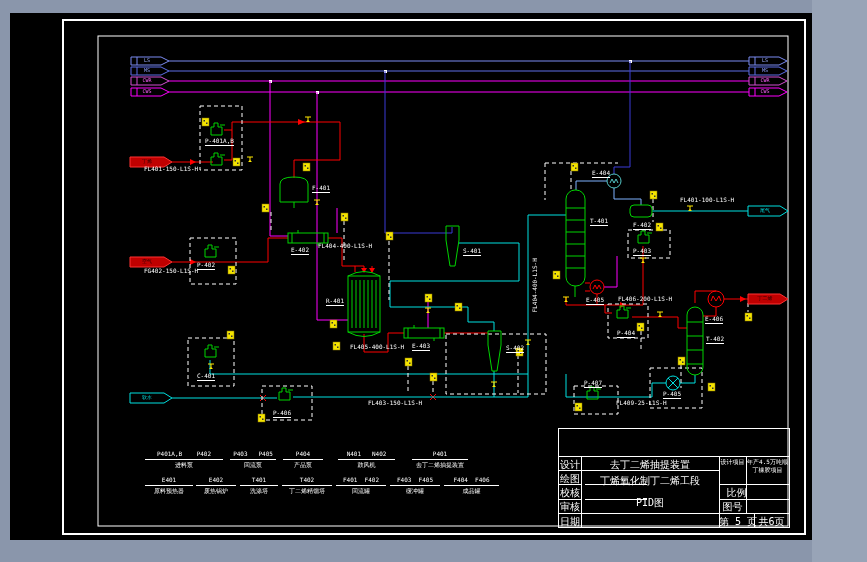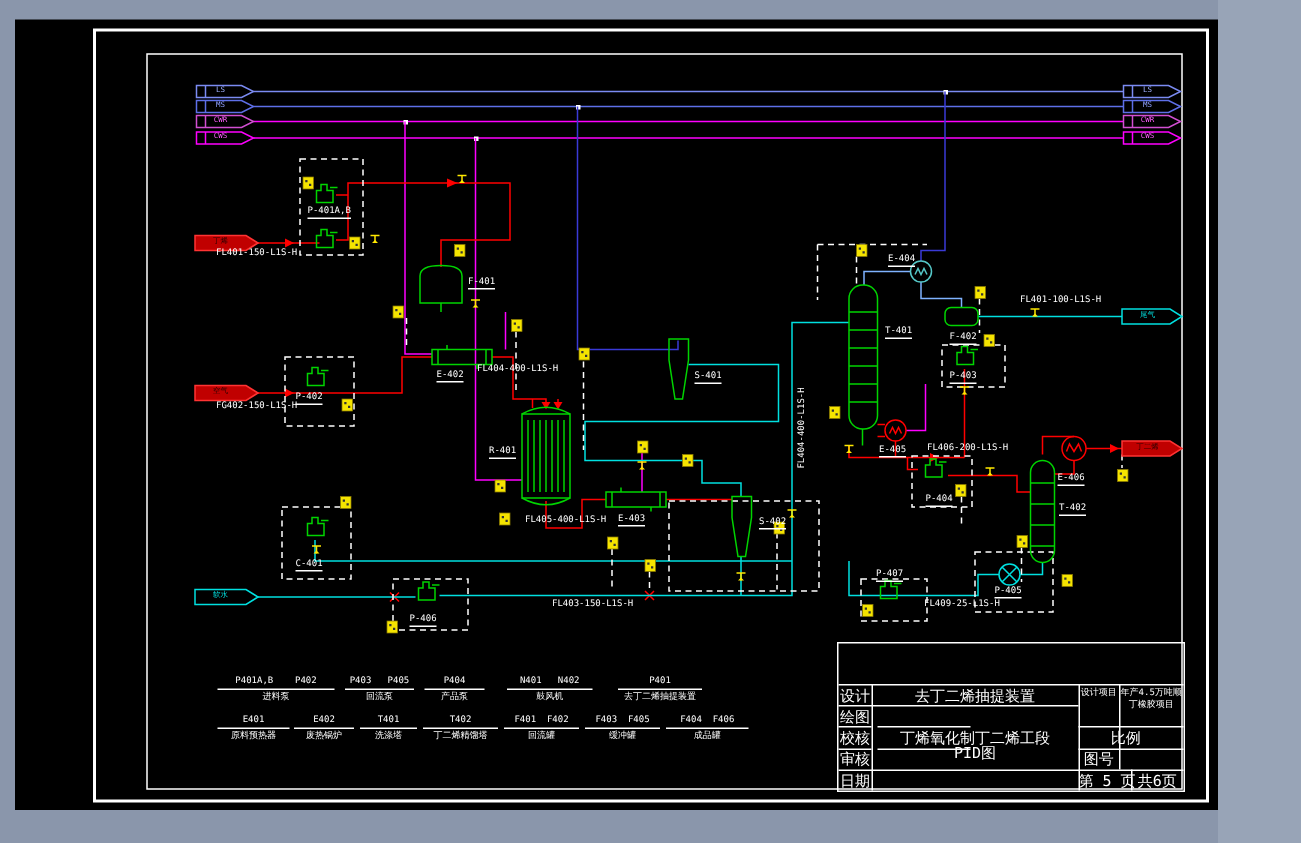--- a/index.html
+++ b/index.html
@@ -433,26 +433,26 @@
   <div class="tbl" style="left:187px;top:27px;width:1px;height:57px;"></div>
   <div class="tbl" style="left:195px;top:84px;width:1px;height:14px;"></div>
 
   <div class="tbt" style="left:0;top:30px;width:22px;" data-name="tb-row-design">设计</div>
   <div class="tbt" style="left:0;top:44px;width:22px;" data-name="tb-row-draw">绘图</div>
   <div class="tbt" style="left:0;top:58px;width:22px;" data-name="tb-row-check">校核</div>
   <div class="tbt" style="left:0;top:72px;width:22px;" data-name="tb-row-review">审核</div>
   <div class="tbt" style="left:0;top:87px;width:22px;" data-name="tb-row-date">日期</div>
 
   <div class="tbt" style="left:22px;top:30px;width:138px;" data-name="tb-drawing-type">去丁二烯抽提装置</div>
-  <div class="tbt" style="left:22px;top:58px;width:138px;font-family:Liberation Serif, serif;" data-name="tb-drawing-title-1">丁烯氧化制丁二烯工段</div>
+  <div class="tbt" style="left:22px;top:46px;width:138px;font-family:Liberation Serif, serif;" data-name="tb-drawing-title-1">丁烯氧化制丁二烯工段</div>
   <div class="tbt" style="left:22px;top:68px;width:138px;" data-name="tb-drawing-title-2">PID图</div>
 
   <div class="tbt tbs" style="left:187px;top:29px;width:27px;" data-name="tb-project-label">设计项目</div>
   <div class="tbt tbs" style="left:189px;top:29px;width:41px;left:189px;" data-name="tb-project-name">年产4.5万吨顺丁橡胶项目</div>
-  <div class="tbt" style="left:178px;top:58px;width:27px;" data-name="tb-scale-label">比例</div>
+  <div class="tbt" style="left:164px;top:58px;width:27px;" data-name="tb-scale-label">比例</div>
   <div class="tbt" style="left:160px;top:72px;width:27px;" data-name="tb-dwgno-label">图号</div>
   <div class="tbt" style="left:160px;top:87px;width:35px;" data-name="tb-page">第 5 页</div>
   <div class="tbt" style="left:195px;top:87px;width:35px;" data-name="tb-pages">共6页</div>
 </div>
 
 <style>
   
   [data-name="tb-project-label"]{left:160px !important;width:27px !important;}
   [data-name="tb-project-name"]{left:188px !important;width:41px !important;}
 </style>

